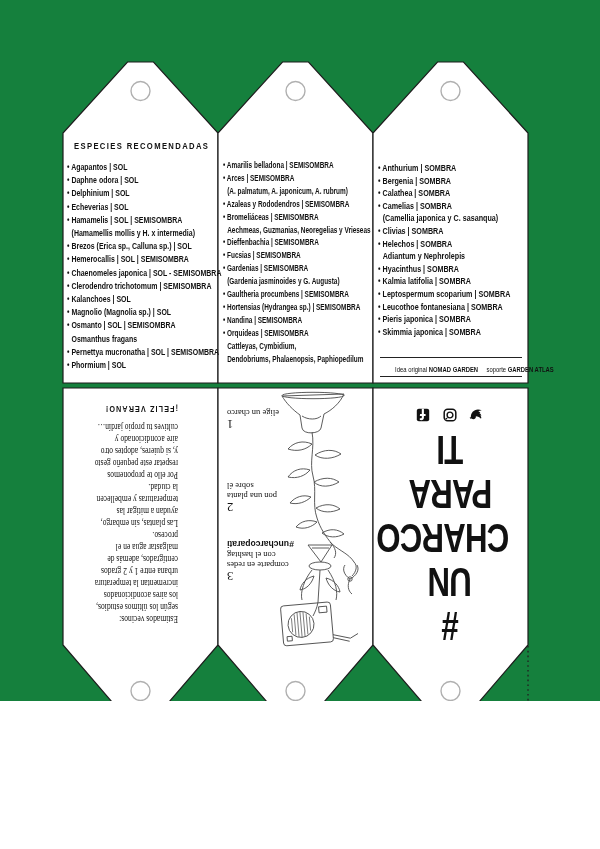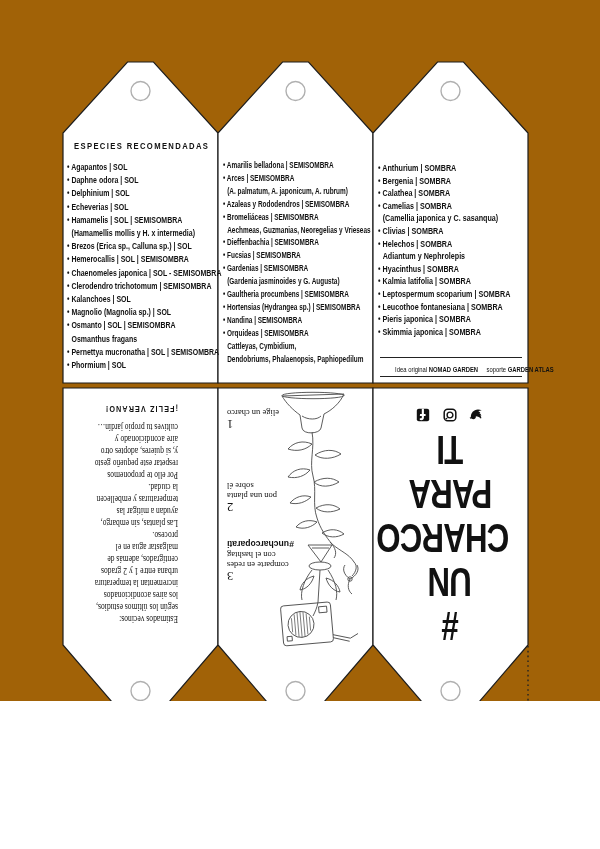--- a/index.html
+++ b/index.html
@@ -1,16 +1,16 @@
 <!DOCTYPE html>
 <html><head>
 <meta charset="utf-8">
 <style>
   html,body{margin:0;padding:0;background:#fff;}
-  .page{position:relative;width:600px;height:701px;background:#a16207;overflow:hidden;
+  .page{position:relative;width:600px;height:701px;background:#15803d;overflow:hidden;
         font-family:"Liberation Sans",sans-serif;color:#111;}
   svg.bg{position:absolute;left:0;top:0;}
 
   
   .abs{position:absolute;}
   .sp-header{font-weight:bold;font-size:9px;letter-spacing:1.6px;white-space:nowrap;
              transform:scaleX(0.85);transform-origin:0 0;}
   .list{transform-origin:0 0;}
   .sq76{transform:scaleX(0.76);width:131%;}
   .sq70{transform:scaleX(0.70);width:142%;}

